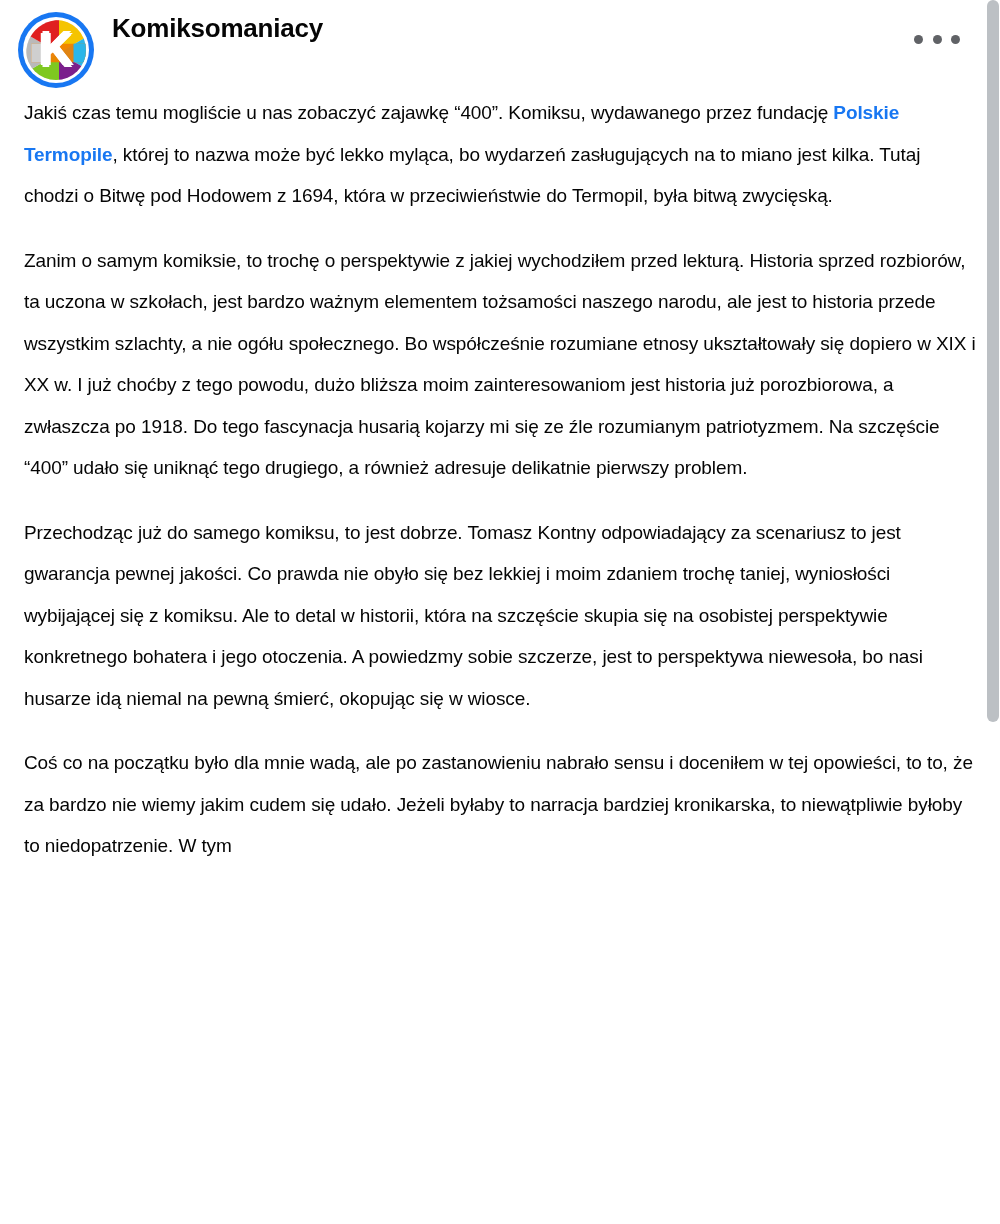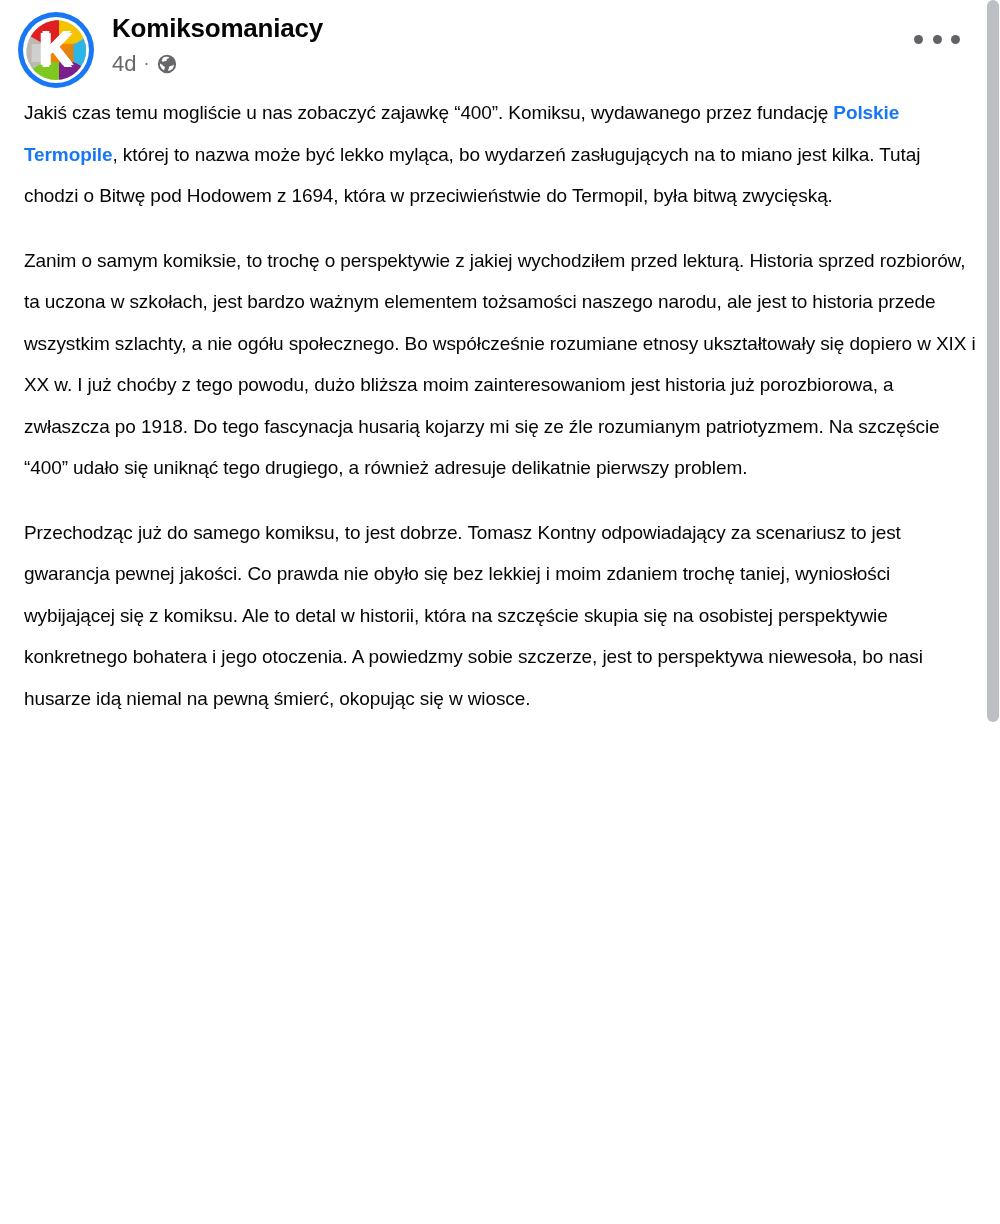--- a/index.html
+++ b/index.html
@@ -185,41 +185,33 @@
             <rect x="8" y="36" width="24" height="28" fill="#cfcfcf"></rect>
             <rect x="72" y="36" width="20" height="28" fill="#2bb6e8"></rect>
           </svg>
         </div>
         <div class="avatar-letter">K</div>
       </div>
     </div>
 
     <div class="header-text">
       <div class="page-name">Komiksomaniacy</div>
-      <div class="meta-row">
-        <span>4d</span>
-        <span class="meta-dot">·</span>
-        <span>
-          <svg class="globe-icon" width="22" height="22" viewBox="0 0 24 24" fill="#65676b">
-            <path d="M12 2a10 10 0 1 0 0 20 10 10 0 0 0 0-20zm0 2.2c.9 0 1.8.2 2.6.5l-.7 1-1.6.5-.9 1.1.6 1-1.3.6-1.4-.2-.9.9-1.6-.4-.6-1.3 1-1.1-.2-1.2A7.8 7.8 0 0 1 12 4.2zM4.3 11.3l1.1 1.1 1.6.3.7 1.4 1.7.6.3 1.7-.9 1.3.4 1.3a7.8 7.8 0 0 1-4.9-7.7zm9.2 8.4-.3-1.5 1.1-1.5-.2-1.4 1.3-1.1 2.2-.2 1.4-1.2 .6 .9a7.8 7.8 0 0 1-6.1 6z"></path>
-          </svg>
-        </span>
-      </div>
     </div>
 
     <div class="more-menu">
       <span></span>
       <span></span>
       <span></span>
     </div>
   </div>
 
   <div class="post-body">
     <p><span>Jakiś czas temu mogliście u nas zobaczyć zajawkę “400”. Komiksu, wydawanego przez fundację </span><span class="link">Polskie Termopile</span><span>, której to nazwa może być lekko myląca, bo wydarzeń zasługujących na to miano jest kilka. Tutaj chodzi o Bitwę pod Hodowem z 1694, która w przeciwieństwie do Termopil, była bitwą zwycięską.</span></p>
     <p>Zanim o samym komiksie, to trochę o perspektywie z jakiej wychodziłem przed lekturą. Historia sprzed rozbiorów, ta uczona w szkołach, jest bardzo ważnym elementem tożsamości naszego narodu, ale jest to historia przede wszystkim szlachty, a nie ogółu społecznego. Bo współcześnie rozumiane etnosy ukształtowały się dopiero w XIX i XX w. I już choćby z tego powodu, dużo bliższa moim zainteresowaniom jest historia już porozbiorowa, a zwłaszcza po 1918. Do tego fascynacja husarią kojarzy mi się ze źle rozumianym patriotyzmem. Na szczęście “400” udało się uniknąć tego drugiego, a również adresuje delikatnie pierwszy problem.</p>
     <p>Przechodząc już do samego komiksu, to jest dobrze. Tomasz Kontny odpowiadający za scenariusz to jest gwarancja pewnej jakości. Co prawda nie obyło się bez lekkiej i moim zdaniem trochę taniej, wyniosłości wybijającej się z komiksu. Ale to detal w historii, która na szczęście skupia się na osobistej perspektywie konkretnego bohatera i jego otoczenia. A powiedzmy sobie szczerze, jest to perspektywa niewesoła, bo nasi husarze idą niemal na pewną śmierć, okopując się w wiosce.</p>
+    <p>Coś co na początku było dla mnie wadą, ale po zastanowieniu nabrało sensu i doceniłem w tej opowieści, to to, że za bardzo nie wiemy jakim cudem się udało. Jeżeli byłaby to narracja bardziej kronikarska, to niewątpliwie byłoby to niedopatrzenie. W tym</p>
   </div>
 
   <div class="scrollbar-track">
     <div class="scrollbar-thumb"></div>
   </div>
 
 </div>
 
 </body></html>

